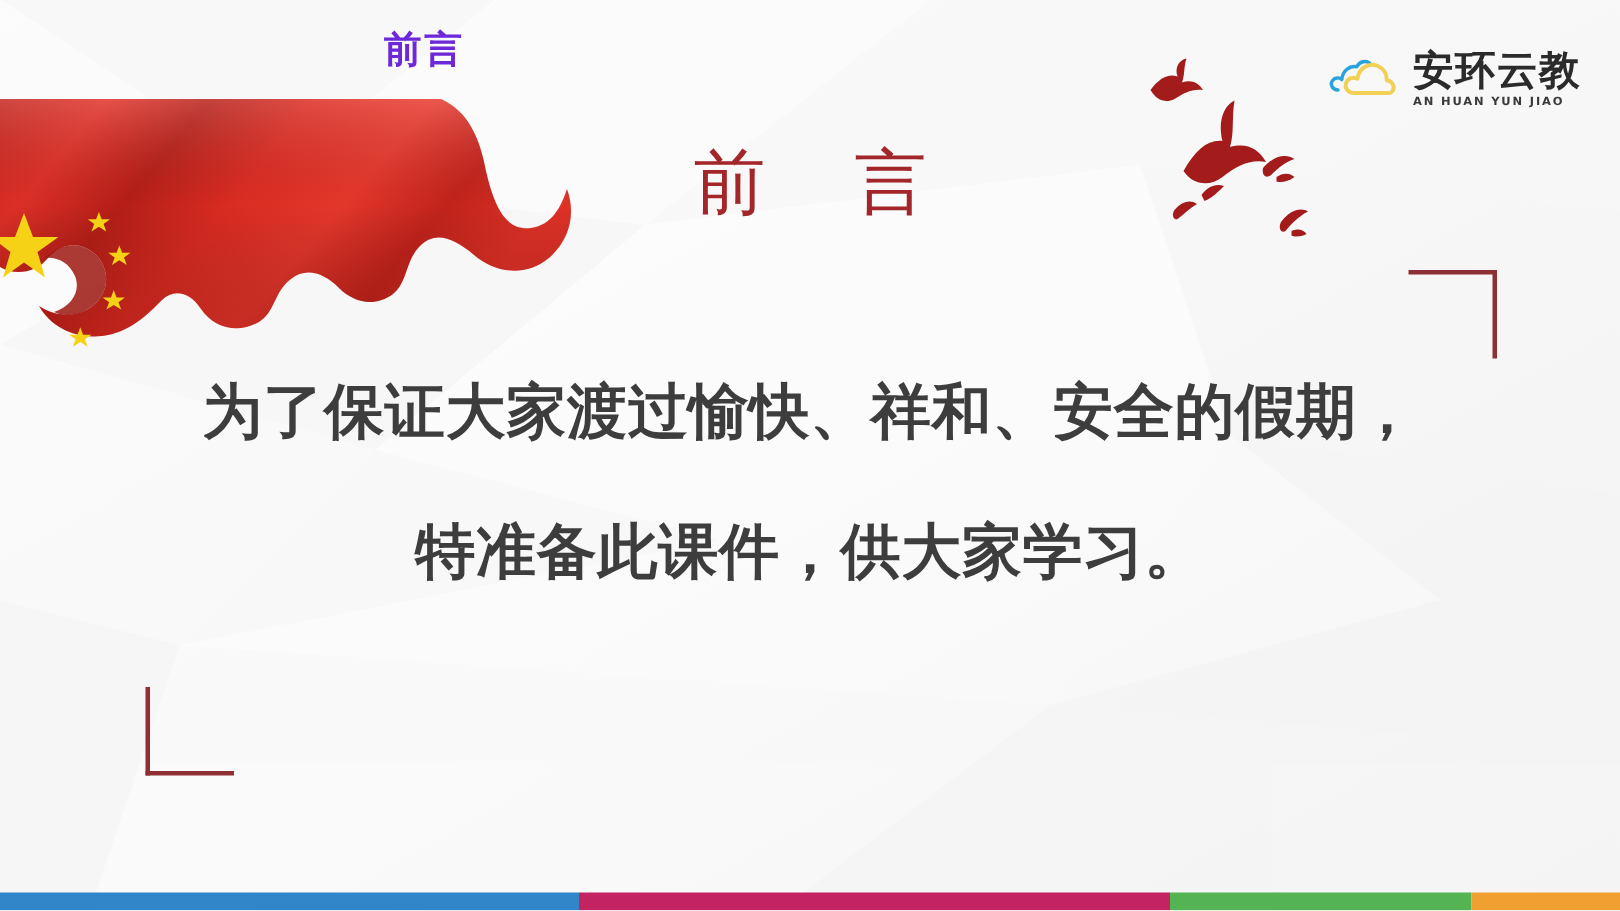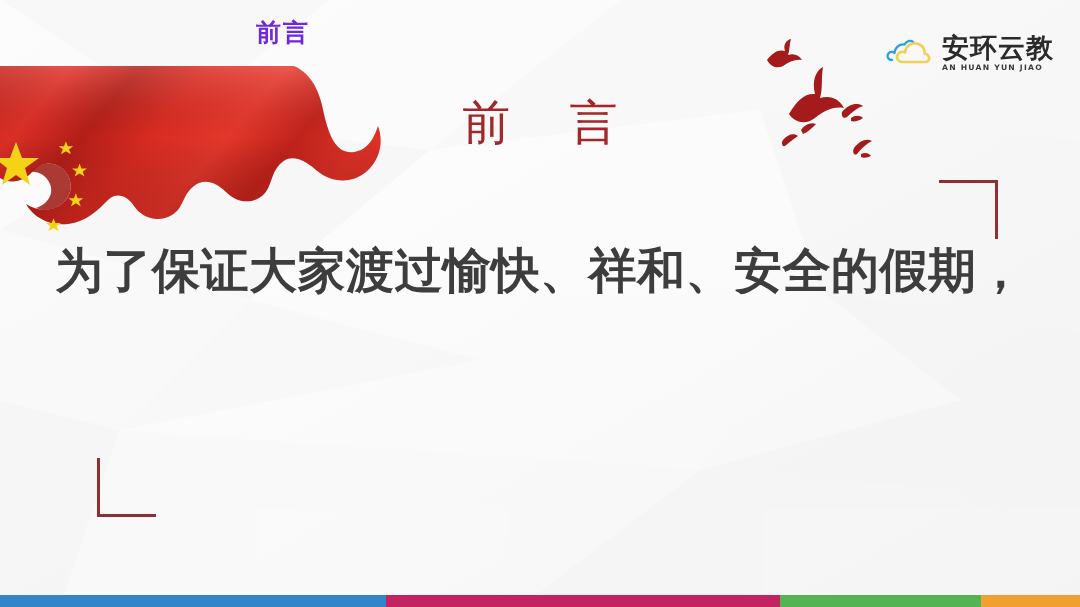--- a/index.html
+++ b/index.html
@@ -141,22 +141,22 @@
   
   .body-text {
     position: absolute;
     left: 0;
     right: 0;
     top: 228px;
     z-index: 6;
     text-align: center;
   }
   .body-line {
-    font-family: Liberation Mono, monospace;
-    font-size: 48px;
+    font-family: Liberation Serif, serif;
+    font-size: 40px;
     font-weight: bold;
     color: #3d3d3d;
     letter-spacing: 0.5px;
     line-height: 93px;
     white-space: nowrap;
   }
 
   
   .bottom-bar {
     position: absolute;
@@ -281,20 +281,21 @@
     </span>
   </div>
 
   <div class="bracket tr" style="border-color: rgb(142, 47, 51);"></div>
   <div class="bracket bl" style="border-color: rgb(142, 47, 51);"></div>
 
   <div class="main-title" style="color: rgb(163, 38, 42);">前 言</div>
 
   <div class="body-text">
     <div class="body-line" style="color: rgb(61, 61, 61);">为了保证大家渡过愉快、祥和、安全的假期，</div>
+    <div class="body-line" style="color: rgb(61, 61, 61);">特准备此课件，供大家学习。</div>
   </div>
 
   <div class="bottom-bar" id="bottom-bar">
       <div class="bar-seg" style="background: rgb(48, 134, 200); width: 35.7%;"></div>
       <div class="bar-seg" style="background: rgb(195, 35, 97); width: 36.5%;"></div>
       <div class="bar-seg" style="background: rgb(84, 180, 83); width: 18.6%;"></div>
       <div class="bar-seg" style="background: rgb(239, 160, 48); width: 9.2%;"></div>
     </div>
 
 </div>

